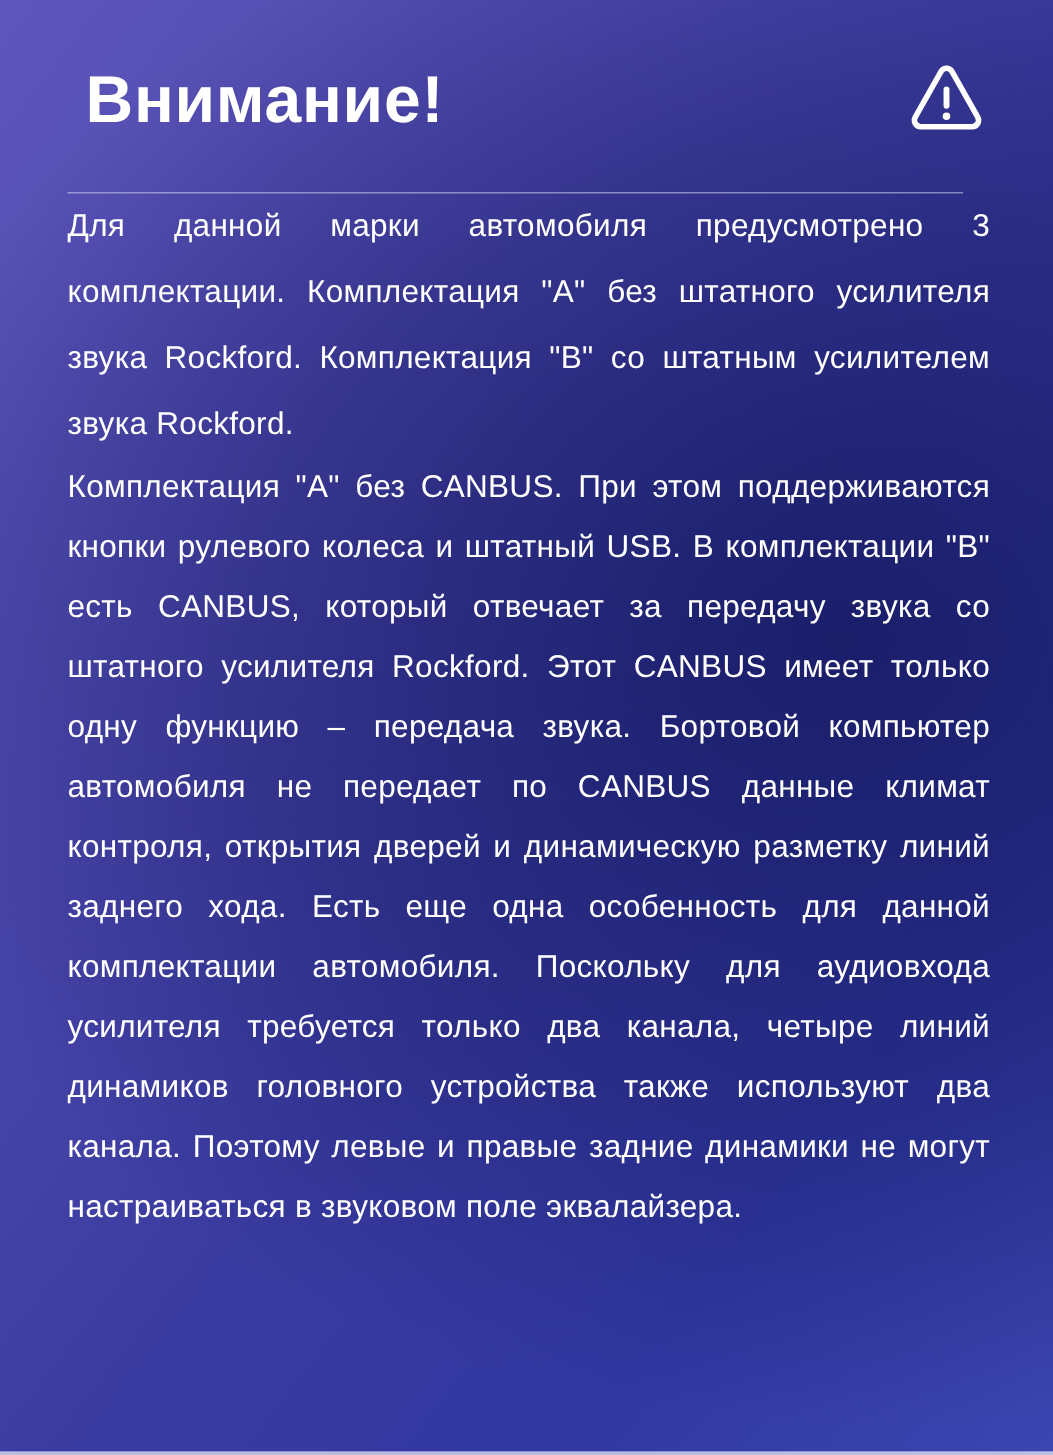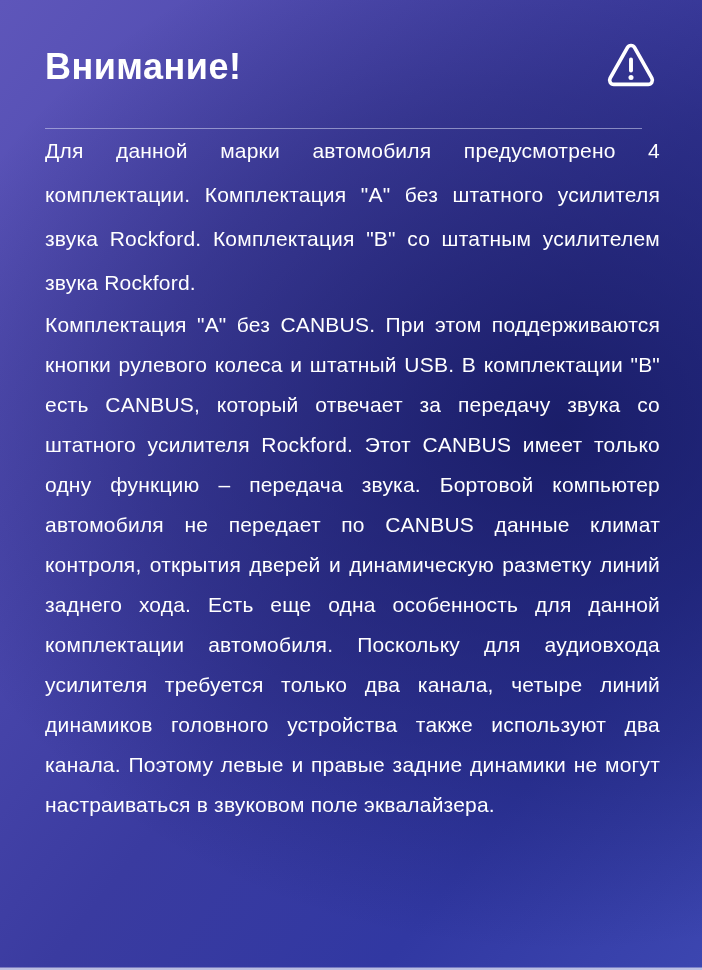--- a/index.html
+++ b/index.html
@@ -21,23 +21,23 @@
       linear-gradient(128deg, #5e56ba 0%, #4d49ae 28%, #3a3ba0 55%, #3138a2 78%, #3c46b0 100%);
   }
   .header {
     display: flex;
     align-items: center;
     justify-content: space-between;
     margin-top: 42px;
     height: 50px;
   }
   .title {
-    margin: 0;
+    margin: 12px;
     color: #ffffff;
-    font-size: 36px;
+    font-size: 44px;
     font-weight: 700;
     letter-spacing: 0.5px;
     line-height: 50px;
   }
   .warning-icon-wrap {
     margin-right: 2px;
     display: flex;
     align-items: center;
   }
   .divider {
@@ -72,19 +72,19 @@
         <path d="M10.35 2.1 L2.45 16.1 a1.95 1.95 0 0 0 1.7 2.9 h15.7 a1.95 1.95 0 0 0 1.7 -2.9 L13.65 2.1 a1.9 1.9 0 0 0 -3.3 0 Z" fill="none" stroke="#ffffff" stroke-width="1.7" stroke-linejoin="round"></path>
         <line x1="12" y1="7.6" x2="12" y2="12.6" stroke="#ffffff" stroke-width="1.8" stroke-linecap="round"></line>
         <circle cx="12" cy="15.8" r="1.15" fill="#ffffff"></circle>
       </svg>
     </span>
   </div>
 
   <hr class="divider">
 
   <div class="body-text">
-    <p class="p1">Для данной марки автомобиля предусмотрено 4 комплектации. Комплектация "А" без штатного усилителя звука Rockford. Комплектация "В" со штатным усилителем звука Rockford.</p>
+    <p class="p1">Для данной марки автомобиля предусмотрено 3 комплектации. Комплектация "А" без штатного усилителя звука Rockford. Комплектация "В" со штатным усилителем звука Rockford.</p>
 
 
     <p class="p3">Комплектация "А" без CANBUS. При этом поддерживаются кнопки рулевого колеса и штатный USB. В комплектации "В" есть CANBUS, который отвечает за передачу звука со штатного усилителя Rockford. Этот CANBUS имеет только одну функцию – передача звука. Бортовой компьютер автомобиля не передает по CANBUS данные климат контроля, открытия дверей и динамическую разметку линий заднего хода. Есть еще одна особенность для данной комплектации автомобиля. Поскольку для аудиовхода усилителя требуется только два канала, четыре линий динамиков головного устройства также используют два канала. Поэтому левые и правые задние динамики не могут настраиваться в звуковом поле эквалайзера.</p>
   </div>
 
 </div>
 
 </body></html>

